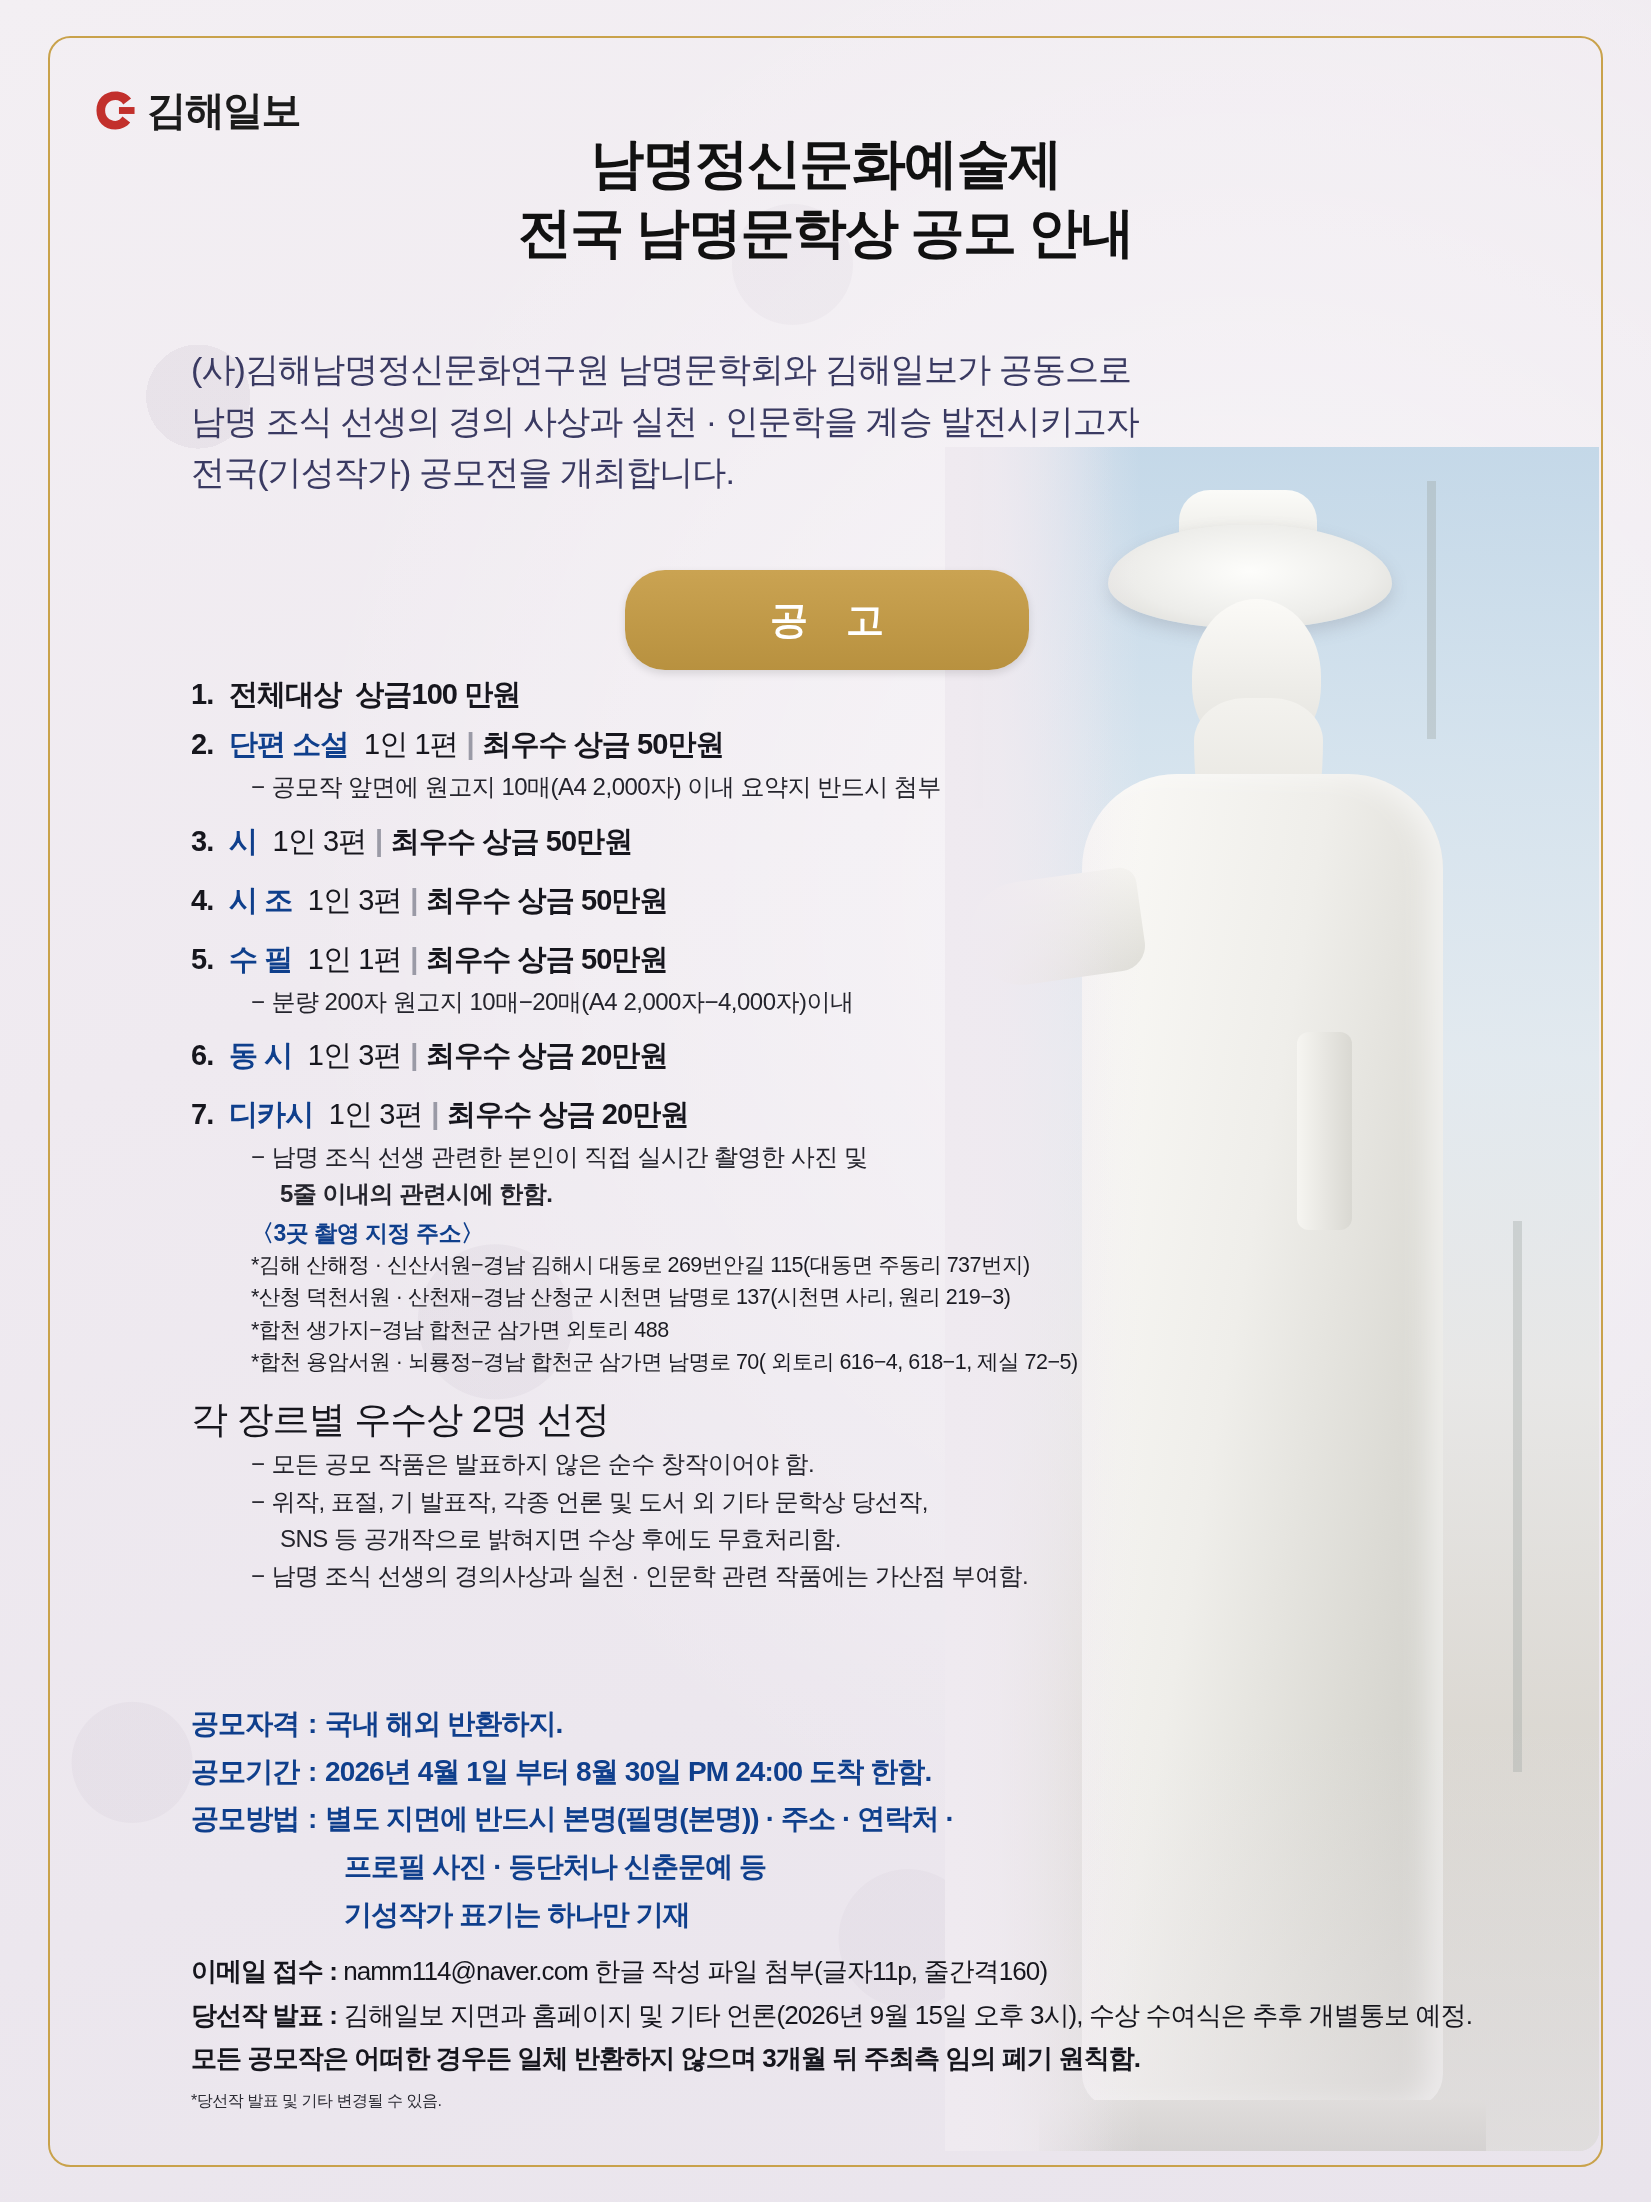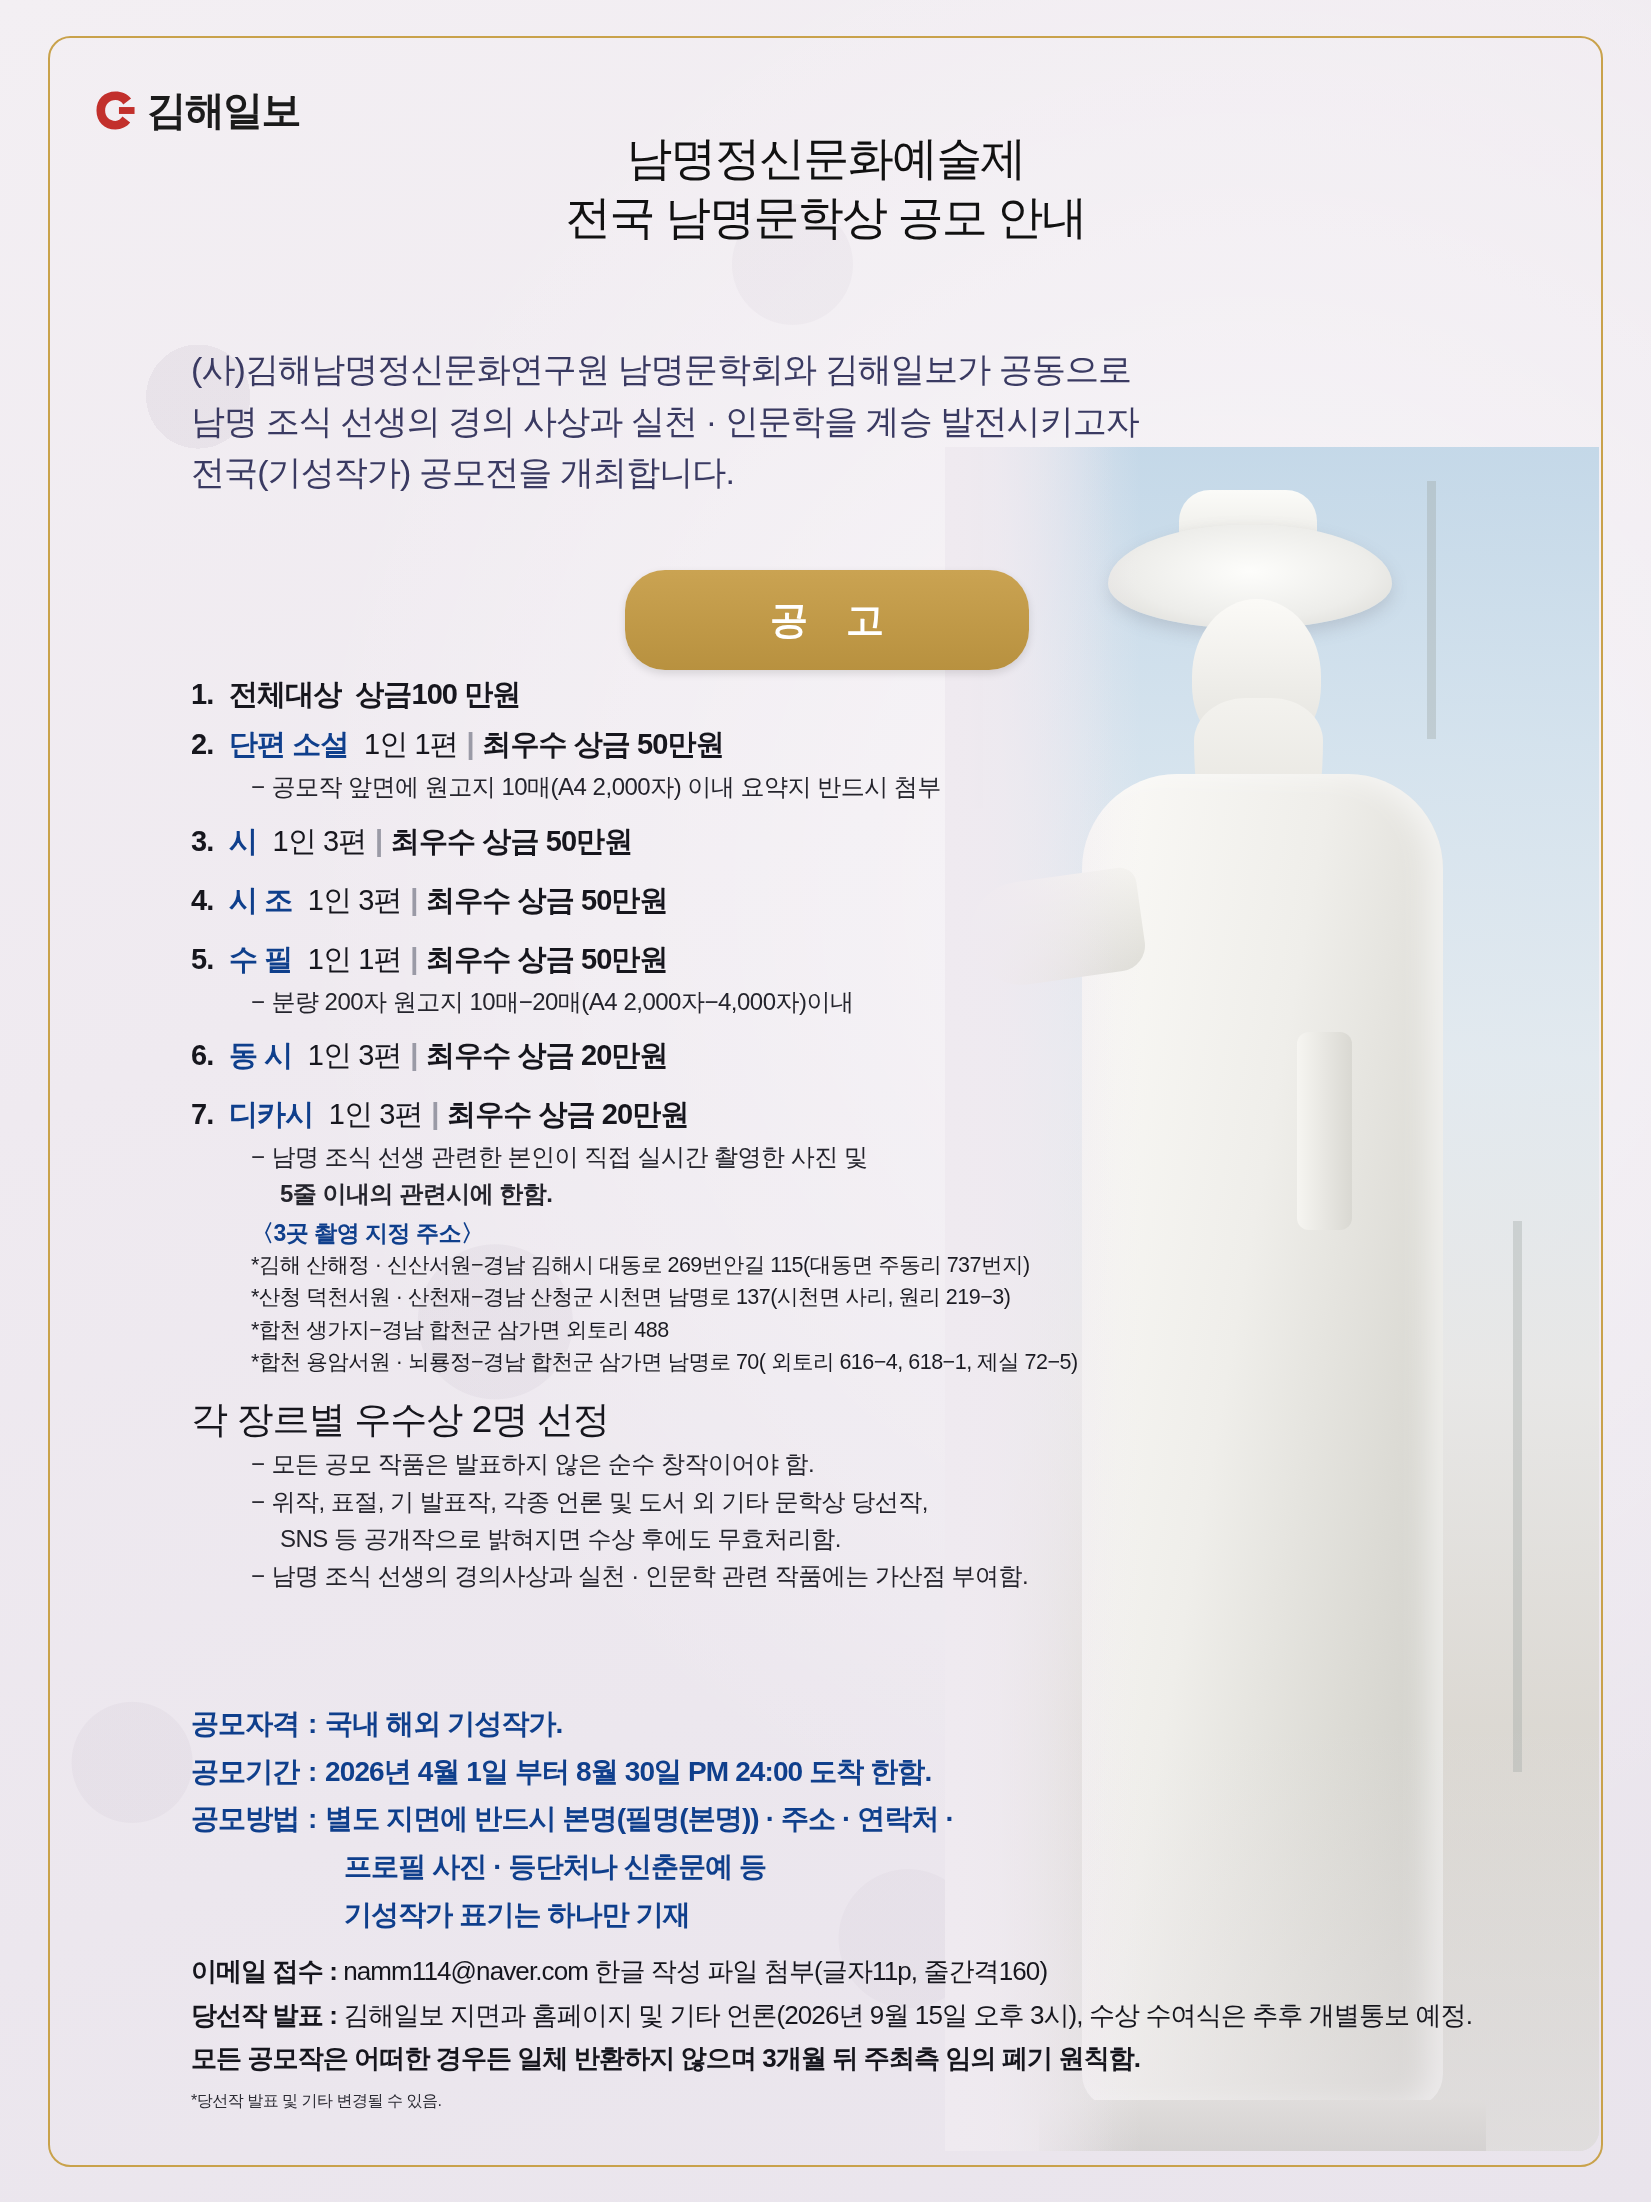--- a/index.html
+++ b/index.html
@@ -116,21 +116,21 @@
   }
   .logo-mark svg{display:block;}
   .logo-text{
     font-size:40px;font-weight:bold;color:#1b1b1b;letter-spacing:-1.7px;
   }
   .title{
     position:absolute;left:0;right:0;top:129px;text-align:center;
     color:#111;
   }
   .title .l1,.title .l2{
-    font-size:46px;font-weight:normal;letter-spacing:-1.7px;line-height:1.28;
+    font-size:54px;font-weight:bold;letter-spacing:-1.7px;line-height:1.28;
   }
   .title-wrap{width:1308px;margin:0 auto;text-align:center;}
   .intro{
     position:absolute;left:191px;top:344px;width:1015px;
     color:#3a3a62;font-size:34px;line-height:1.52;font-weight:500;letter-spacing:-0.9px;
   }
   .badge{
     position:absolute;left:625px;top:570px;width:404px;height:100px;
     background:linear-gradient(180deg,#caa352,#b8913f);
     border-radius:40px;
@@ -332,21 +332,21 @@
         <div class="sub"><span class="dash">−</span><span>위작, 표절, 기 발표작, 각종 언론 및 도서 외 기타 문학상 당선작,</span></div>
         <div class="sub" style="margin-left:60px;"><span>SNS 등 공개작으로 밝혀지면 수상 후에도 무효처리함.</span></div>
         <div class="sub"><span class="dash">−</span><span>남명 조식 선생의 경의사상과 실천 · 인문학 관련  작품에는 가산점 부여함.</span></div>
       </div>
     </div>
 
     <div class="info">
       <div class="info-row">
         <span class="info-label">공모자격</span>
         <span class="info-colon">:</span>
-        <span class="info-val">국내 해외 기성작가.</span>
+        <span class="info-val">국내 해외 반환하지.</span>
       </div>
       <div class="info-row">
         <span class="info-label">공모기간</span>
         <span class="info-colon">:</span>
         <span class="info-val">2026년 4월 1일 부터 8월 30일 PM 24:00 도착 한함.</span>
       </div>
       <div class="info-row">
         <span class="info-label">공모방법</span>
         <span class="info-colon">:</span>
         <span class="info-val">별도 지면에 반드시 본명(필명(본명)) · 주소 · 연락처 ·</span>

